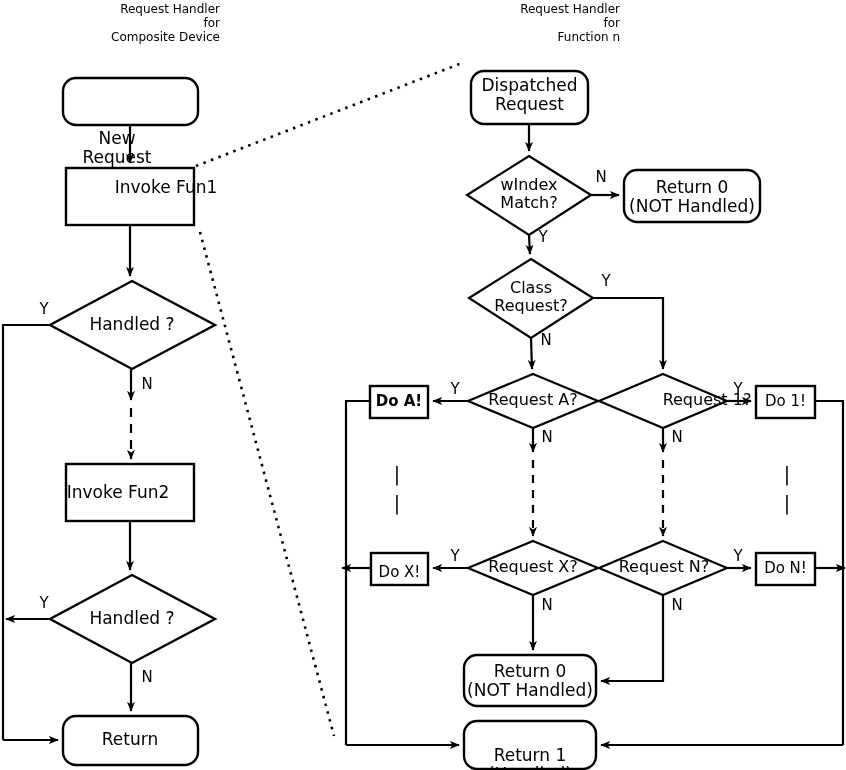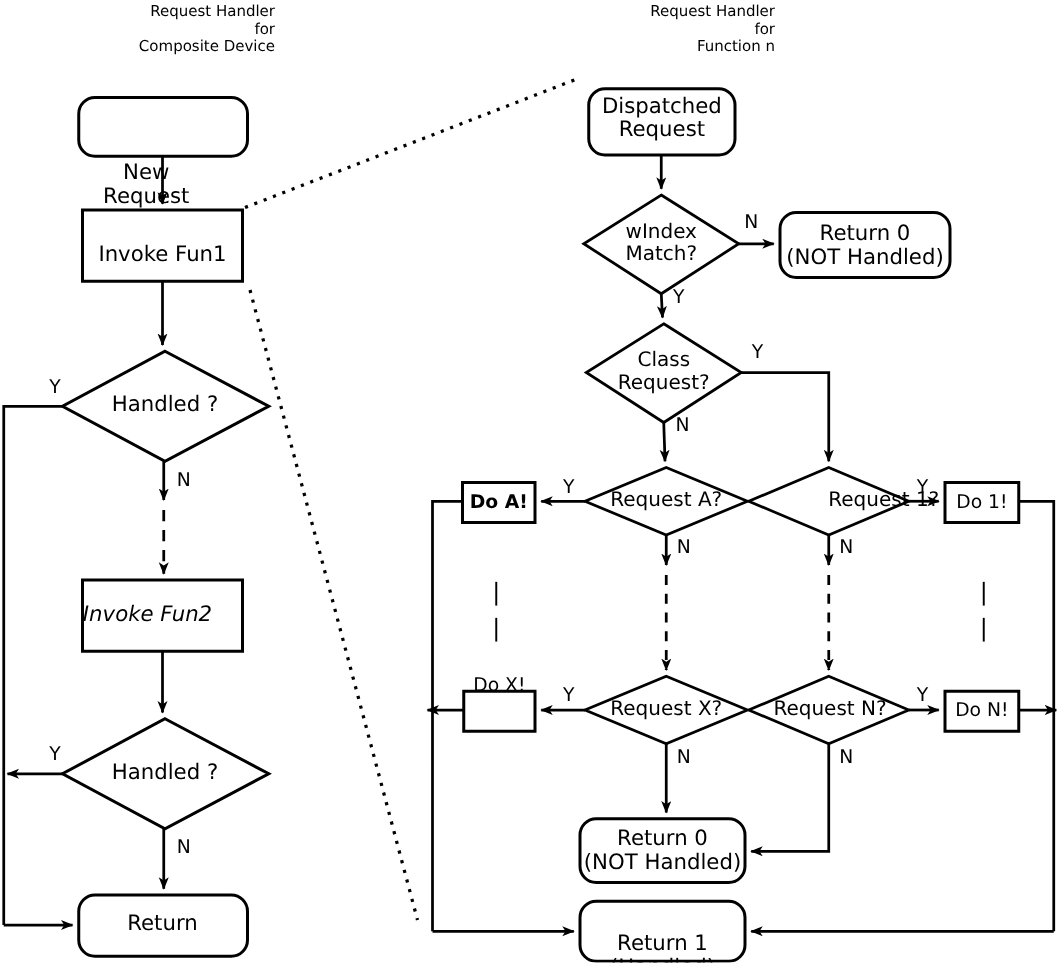--- a/index.html
+++ b/index.html
@@ -132,23 +132,23 @@
   </svg>
 
   <div class="node-text title" style="left:40px; top:2px; width:180px;">Request Handler
 for
 Composite Device</div>
   <div class="node-text title" style="left:440px; top:2px; width:180px;">Request Handler
 for
 Function n</div>
 
   <div class="node-text t16" style="left:63px; top:91px; width:108px;margin-top:38px;">New Request</div>
-  <div class="node-text t16" style="left:66px; top:195px; width:128px;">Invoke Fun1</div>
+  <div class="node-text t16" style="left:66px; top:178px; width:128px;padding-left:36px;">Invoke Fun1</div>
   <div class="node-text t16" style="left:62px; top:315px; width:140px;">Handled ?</div>
-  <div class="node-text t16" style="left:66px; top:483px; width:104px;font-style:italic;">Invoke Fun2</div>
+  <div class="node-text t16" style="left:66px; top:483px; width:104px;">Invoke Fun2</div>
   <div class="node-text t16" style="left:62px; top:609px; width:140px;">Handled ?</div>
   <div class="node-text t16" style="left:63px; top:730px; width:134px;">Return</div>
 
   <div class="lbl" style="left:35px; top:300px; width:18px;">Y</div>
   <div class="lbl" style="left:138px; top:375px; width:18px;">N</div>
   <div class="lbl" style="left:35px; top:594px; width:18px;">Y</div>
   <div class="lbl" style="left:138px; top:668px; width:18px;">N</div>
 
   <div class="node-text t16" style="left:471px; top:76px; width:117px;">Dispatched
 Request</div>
@@ -157,21 +157,21 @@
   <div class="node-text t16" style="left:624px; top:178px; width:136px;">Return 0
 (NOT Handled)</div>
   <div class="node-text t15" style="left:466px; top:279px; width:130px;">Class
 Request?</div>
   <div class="node-text t15" style="left:473px; top:391px; width:120px;">Request A?</div>
   <div class="node-text t15" style="left:603px; top:391px; width:120px;padding-left:44px;">Request 1?</div>
   <div class="node-text t14" style="left:370px; top:393px; width:58px;font-weight:bold;">Do A!</div>
   <div class="node-text t14" style="left:756px; top:393px; width:59px;">Do 1!</div>
   <div class="node-text t15" style="left:473px; top:558px; width:120px;">Request X?</div>
   <div class="node-text t15" style="left:604px; top:558px; width:120px;">Request N?</div>
-  <div class="node-text t14" style="left:371px; top:540px; width:57px;">Do X!</div>
+  <div class="node-text t14" style="left:371px; top:564px; width:57px;">Do X!</div>
   <div class="node-text t14" style="left:756px; top:560px; width:59px;">Do N!</div>
   <div class="node-text t16" style="left:464px; top:662px; width:132px;">Return 0
 (NOT Handled)</div>
   <div class="node-text t16" style="left:464px; top:727px; width:132px;margin-top:19px;">Return 1
 (Handled)</div>
 
   <div class="lbl" style="left:592px; top:168px; width:18px;">N</div>
   <div class="lbl" style="left:534px; top:228px; width:18px;">Y</div>
   <div class="lbl" style="left:597px; top:272px; width:18px;">Y</div>
   <div class="lbl" style="left:537px; top:331px; width:18px;">N</div>

